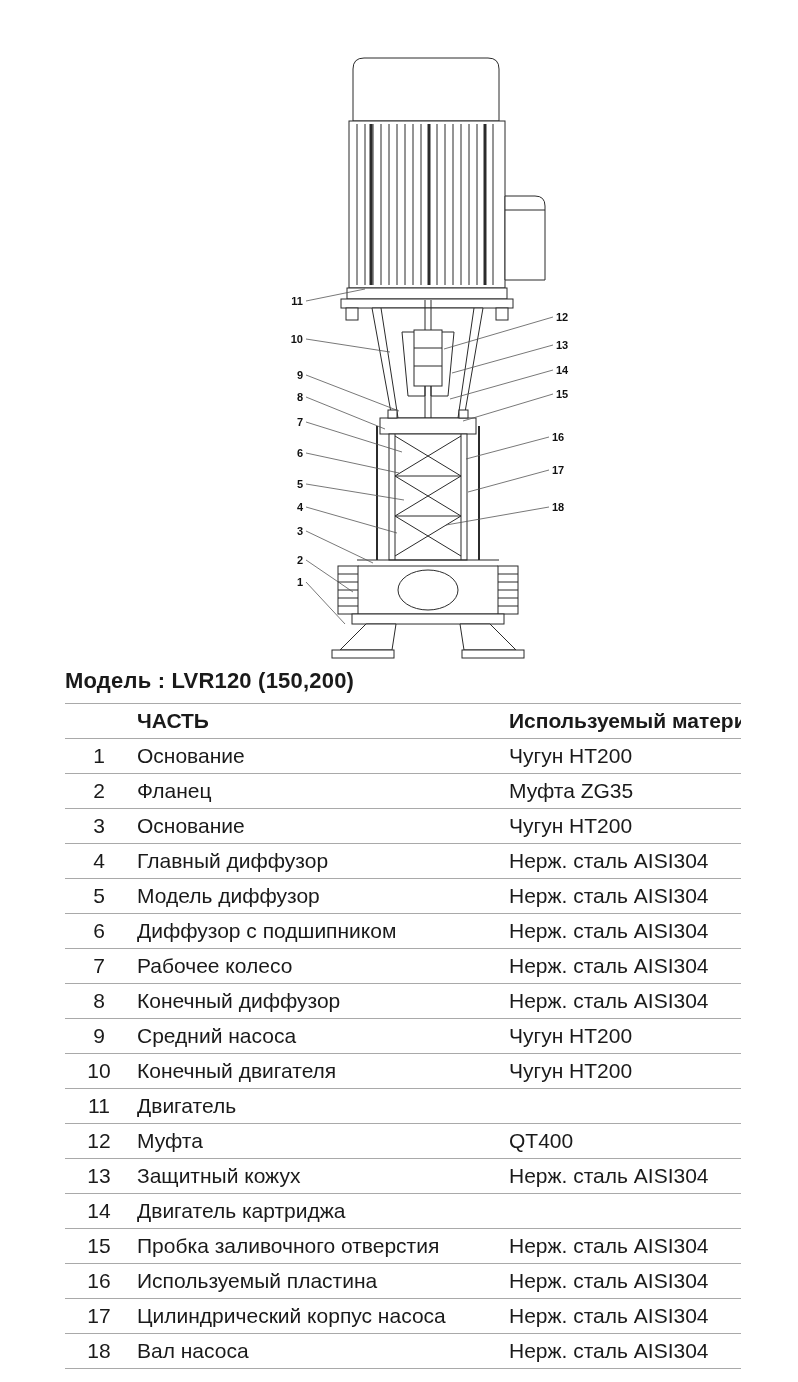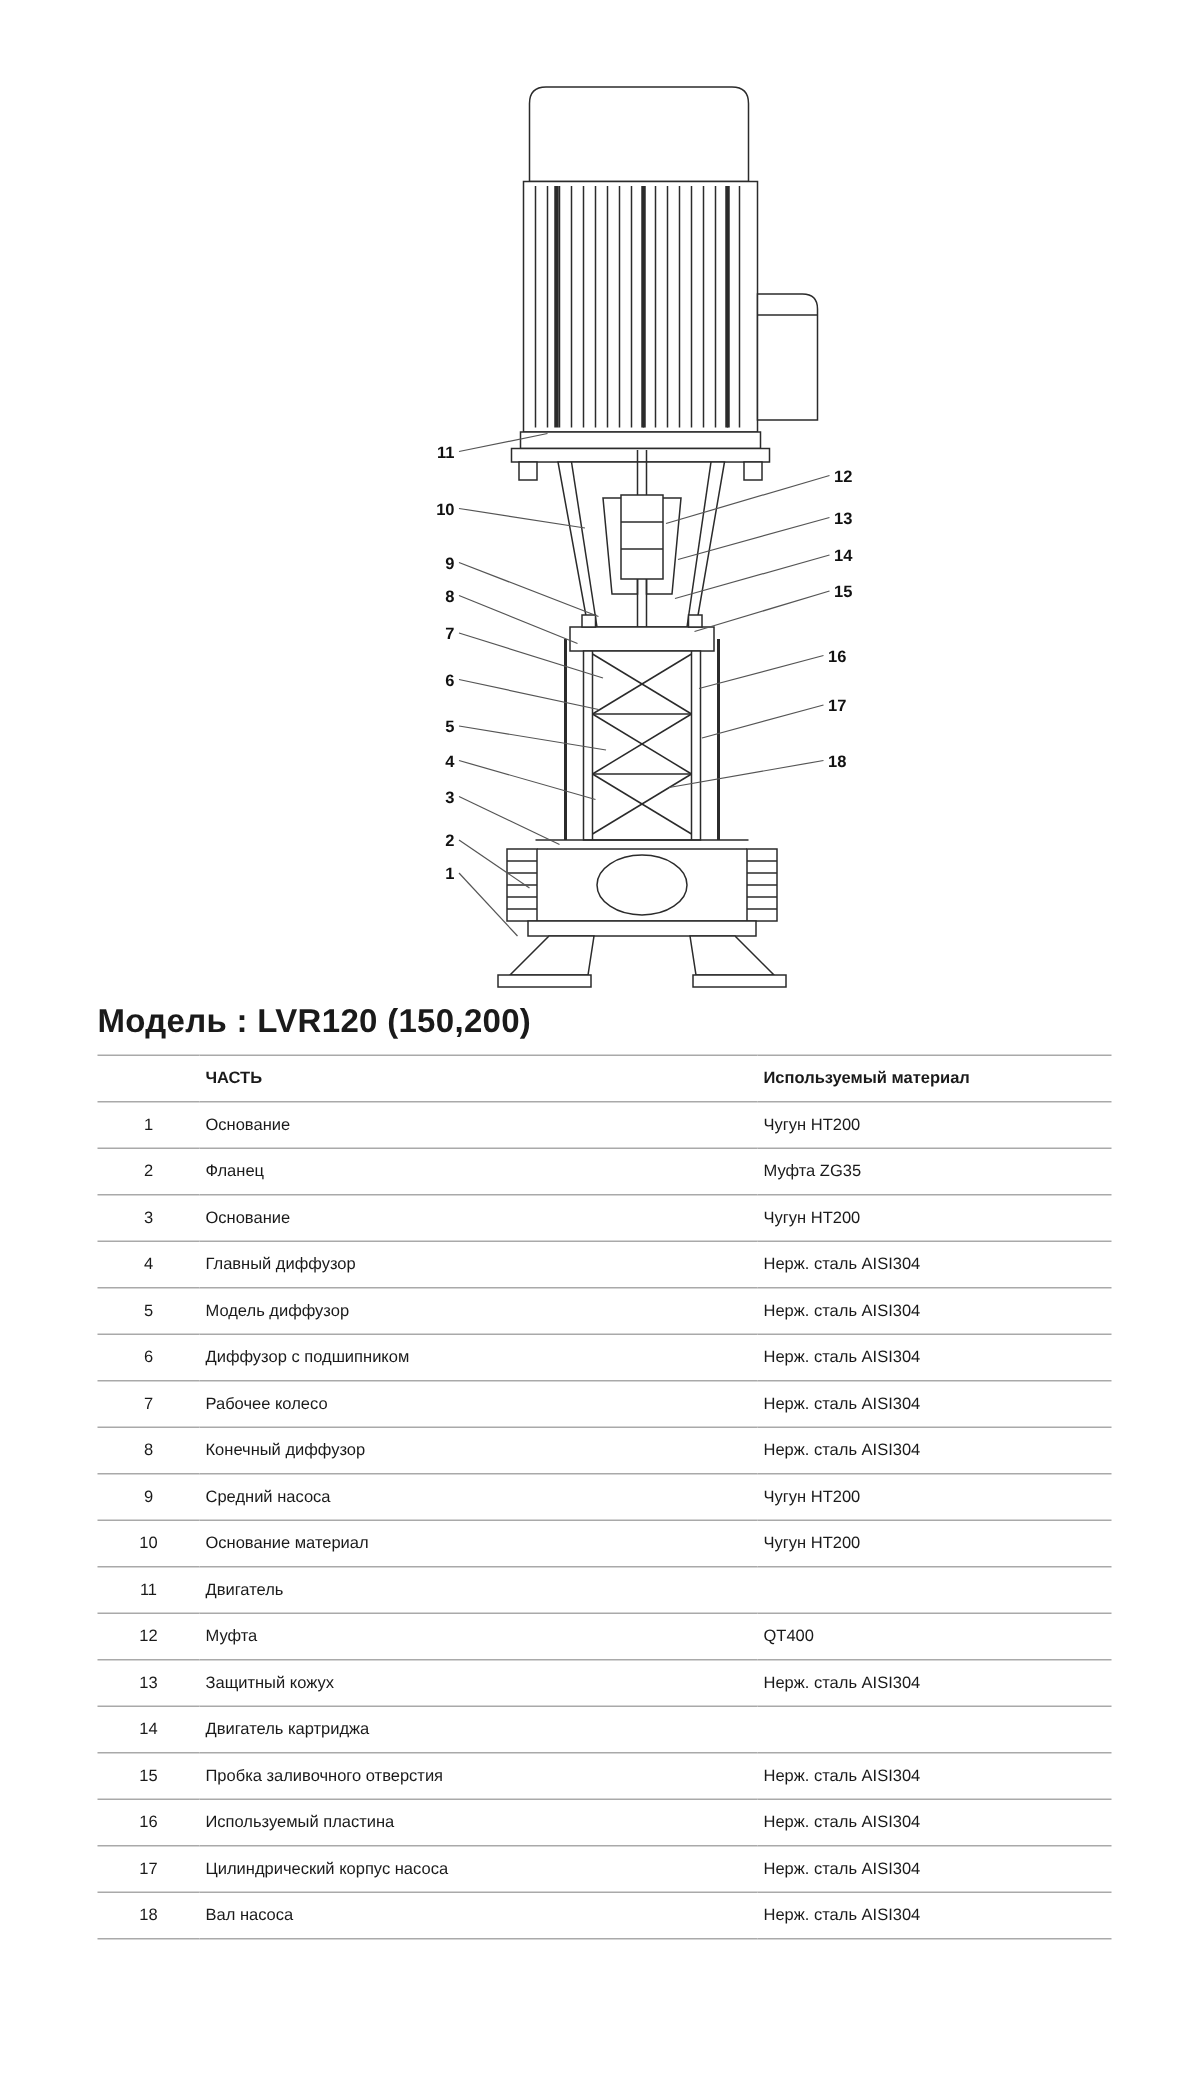--- a/index.html
+++ b/index.html
@@ -26,21 +26,21 @@
     font-size: 22px;
     font-weight: bold;
     letter-spacing: 0.2px;
   }
   table.parts-table {
     position: absolute;
     left: 65px; top: 703px;
     width: 676px;
     border-collapse: collapse;
     border-top: 1px solid #a9a9a9;
-    font-size: 11px;
+    font-size: 21px;
     table-layout: fixed;
   }
   .parts-table tr { border-bottom: 1px solid #a9a9a9; }
   .parts-table th, .parts-table td {
     padding: 5px 2px;
     height: 31px;
     vertical-align: middle;
     text-align: left;
     white-space: nowrap;
     overflow: hidden;
@@ -265,21 +265,21 @@
         <td class="col-part">Конечный диффузор</td>
         <td class="col-mat">Нерж. сталь AISI304</td>
       </tr>
       <tr>
         <td class="col-num">9</td>
         <td class="col-part">Средний насоса</td>
         <td class="col-mat">Чугун HT200</td>
       </tr>
       <tr>
         <td class="col-num">10</td>
-        <td class="col-part">Основание материал</td>
+        <td class="col-part">Конечный двигателя</td>
         <td class="col-mat">Чугун HT200</td>
       </tr>
       <tr>
         <td class="col-num">11</td>
         <td class="col-part">Двигатель</td>
         <td class="col-mat"></td>
       </tr>
       <tr>
         <td class="col-num">12</td>
         <td class="col-part">Муфта</td>

